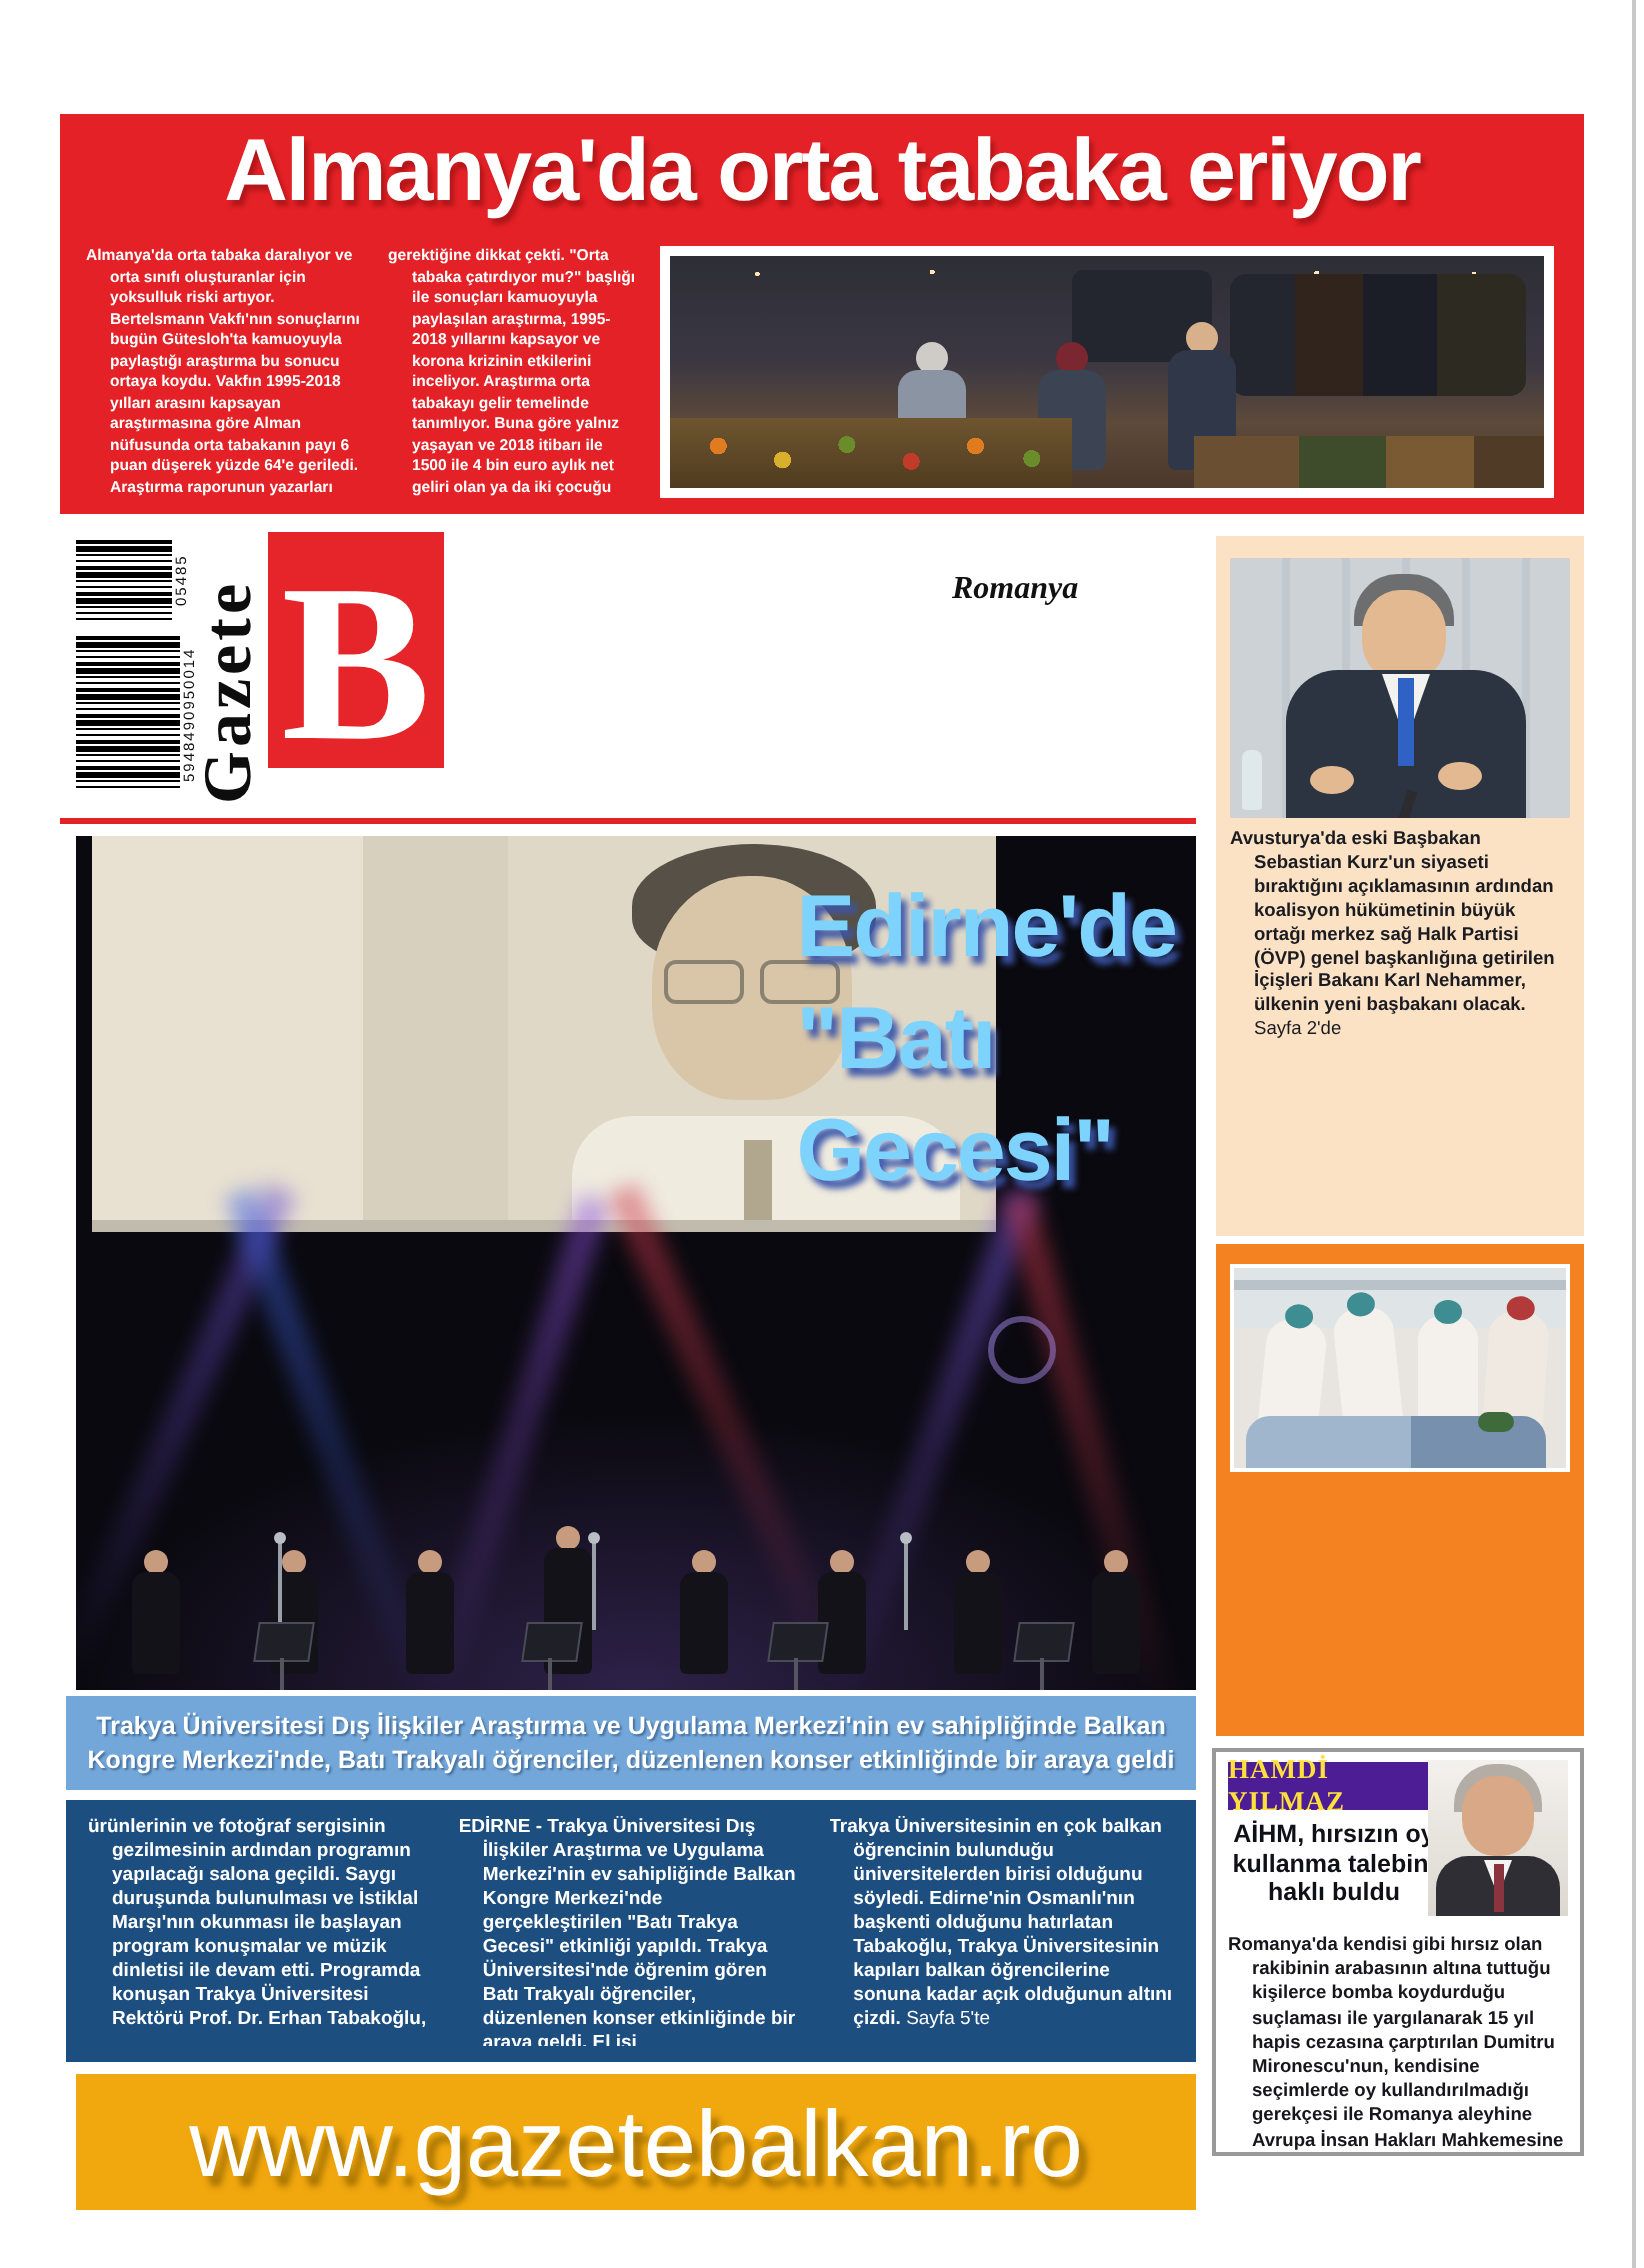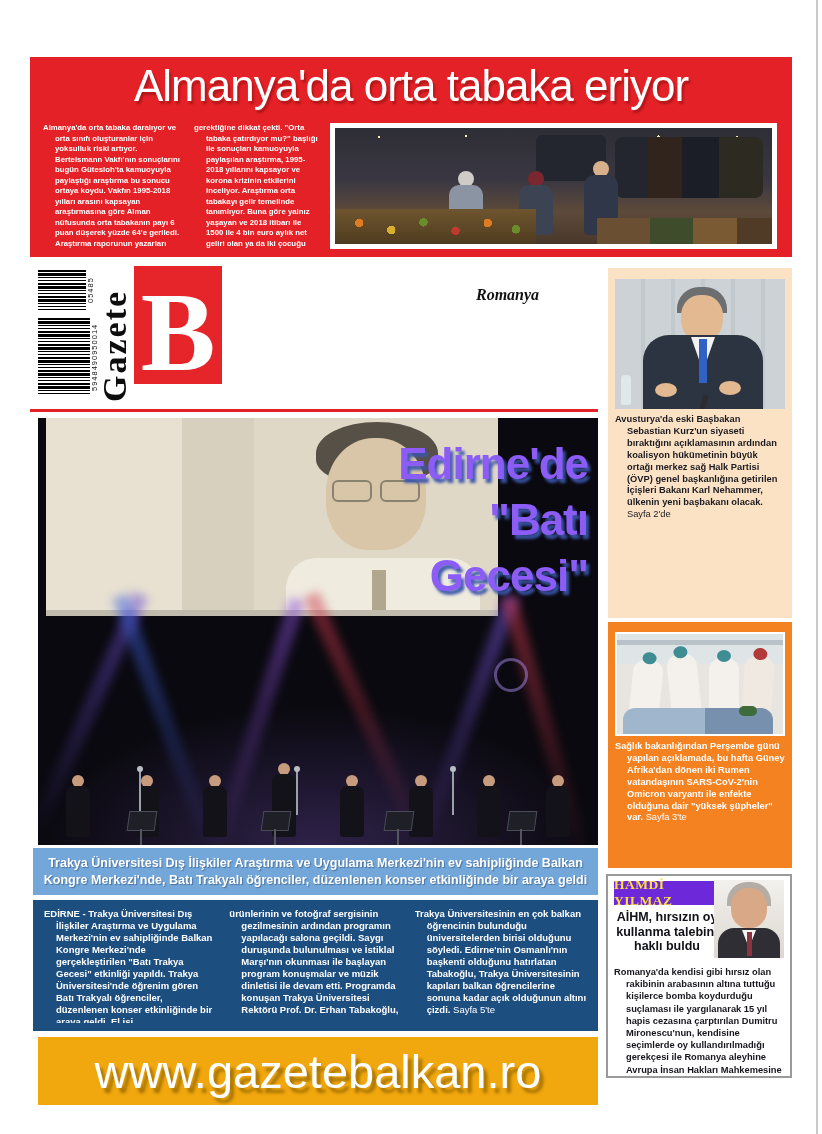--- a/index.html
+++ b/index.html
@@ -3,21 +3,21 @@
 <meta charset="utf-8">
 <style>
   * { margin:0; padding:0; box-sizing:border-box; }
   body { background:#ffffff; }
   .page { position:relative; width:822px; height:1134px; background:#fff; overflow:hidden;
           font-family:"Liberation Sans", sans-serif; }
   .page-edge { position:absolute; right:4px; top:0; bottom:0; width:2px; background:#c9c9c9; }
 
   
   .top-banner { position:absolute; left:30px; top:57px; width:762px; height:200px; background:#e32126; }
-  .banner-headline { color:#fff; font-size:44px; font-weight:400; letter-spacing:-1px; text-align:center;
+  .banner-headline { color:#fff; font-size:44px; font-weight:700; letter-spacing:-1px; text-align:center;
                      margin-top:4px; text-shadow:2px 3px 2px rgba(120,10,10,.45); }
   .banner-body { position:absolute; left:13px; right:15px; top:66px; bottom:8px; display:flex; gap:11px; }
   .bcol { color:#fff; font-weight:700; font-size:7.8px; line-height:10.5px; overflow:hidden; }
   .bcol.c1 { width:140px; }
   .bcol.c2 { width:125px; }
   .hang { padding-left:12px; text-indent:-12px; }
   .pageref { font-weight:400; }
   .banner-photo { flex:1; border:5px solid #fff; position:relative; overflow:hidden;
                   background:linear-gradient(180deg,#2e2e36 0%,#3a3742 45%,#5d4a3a 72%,#49372a 100%); }
   .mk-lights { position:absolute; left:0; top:4px; right:0; height:10px;
@@ -105,21 +105,21 @@
                    background:#141219; border-radius:7px 7px 3px 3px; }
   .person.tall { height:74px; }
   .mic { position:absolute; bottom:30px; width:2px; height:44px; background:#9aa0a8; }
   .mic::before { content:''; position:absolute; top:-5px; left:-2px; width:6px; height:6px; border-radius:50%; background:#b9bec4; }
   .mic.m1 { left:18%; } .mic.m2 { left:46%; } .mic.m3 { left:74%; }
   .stand { position:absolute; bottom:0; width:26px; height:34px; }
   .stand::before { content:''; position:absolute; top:0; left:0; width:26px; height:18px; background:#1f1f28;
                    border:1px solid #4a4a58; transform:skewX(-8deg); }
   .stand::after { content:''; position:absolute; top:18px; left:12px; width:2px; height:16px; background:#55555f; }
   .stand.s1 { left:16%; } .stand.s2 { left:40%; } .stand.s3 { left:62%; } .stand.s4 { left:84%; }
-  .overlay-title { position:absolute; right:10px; top:18px; text-align:right; color:#8b5cf6;
+  .overlay-title { position:absolute; right:10px; top:18px; color:#7dd3fc;
                    font-size:44px; line-height:56px; font-weight:800; letter-spacing:-1px;
                    text-shadow:3px 4px 3px rgba(59,86,170,.95); }
 
   
   .caption-bar { position:absolute; left:33px; top:848px; width:565px; height:47px; background:#73a7d9;
                  color:#fff; font-weight:700; font-size:12.5px; line-height:17px; text-align:center;
                  display:flex; align-items:center; justify-content:center; padding:0 10px;
                  text-shadow:1px 1px 1px rgba(30,60,100,.5); overflow:hidden; }
   .columns-box { position:absolute; left:33px; top:900px; width:565px; height:131px; background:#1d4e80;
                  display:flex; gap:13px; padding:8px 11px; overflow:hidden; }
@@ -161,21 +161,21 @@
   .o-fig.f3 { left:92px; top:24px; }
   .o-fig.f4 { left:126px; top:22px; transform:rotate(4deg); background:#efe9e2; }
   .o-fig.f4::before { background:#b23a3a; }
   .o-bed { position:absolute; left:6px; bottom:0; width:150px; height:26px; border-radius:12px 12px 0 0;
            background:linear-gradient(90deg,#9fb6cc 0 55%,#7790ad 55% 100%); }
   .o-shoe { position:absolute; right:26px; bottom:18px; width:18px; height:10px; border-radius:5px; background:#3f6b3a; }
 
   .columnist-box { position:absolute; left:606px; top:874px; width:186px; height:204px; background:#fff;
                    border:2px solid #9a9a9a; padding:5px 6px; overflow:hidden; }
   .col-head { position:relative; height:80px; }
-  .name-box { width:104px; height:24px; background:#6d28d9; display:flex; align-items:center; justify-content:center; }
+  .name-box { width:104px; height:24px; background:#4c1d95; display:flex; align-items:center; justify-content:center; }
   .name-box span { font-family:"Liberation Serif", serif; font-weight:900; font-size:13.5px; letter-spacing:.5px; color:#ffdf3d; }
   .col-title { width:106px; margin-top:5px; font-size:12.5px; line-height:14.5px; font-weight:800;
                text-align:center; color:#101018; }
   .c-photo { position:absolute; right:0; top:-1px; width:70px; height:78px;
              background:linear-gradient(180deg,#f3f1ed,#dcd7d0); overflow:hidden; }
   .c-hair { position:absolute; left:13px; top:2px; width:44px; height:24px; border-radius:20px 20px 0 0; background:#b3ada5; }
   .c-face { position:absolute; left:17px; top:8px; width:36px; height:40px; border-radius:45%; background:#d9a886; }
   .c-body { position:absolute; left:4px; top:48px; width:62px; height:30px; border-radius:16px 16px 0 0; background:#2e2e34; }
   .c-shirt { position:absolute; left:28px; top:50px; width:14px; height:18px; background:#f4f4f2;
              clip-path:polygon(0 0, 100% 0, 50% 100%); }
@@ -274,22 +274,22 @@
     <div class="overlay-title">
       <div>Edirne'de</div>
       <div>"Batı</div>
       <div>Gecesi"</div>
     </div>
   </section>
 
   <div class="caption-bar">Trakya Üniversitesi Dış İlişkiler Araştırma ve Uygulama Merkezi'nin ev sahipliğinde Balkan Kongre Merkezi'nde, Batı Trakyalı öğrenciler, düzenlenen konser etkinliğinde bir araya geldi</div>
 
   <section class="columns-box">
+    <p class="ncol hang">ürünlerinin ve fotoğraf sergisinin gezilmesinin ardından programın yapılacağı salona geçildi. Saygı duruşunda bulunulması ve İstiklal Marşı'nın okunması ile başlayan program konuşmalar ve müzik dinletisi ile devam etti. Programda konuşan Trakya Üniversitesi Rektörü Prof. Dr. Erhan Tabakoğlu,</p>
     <p class="ncol hang"><b>EDİRNE - </b><span>Trakya Üniversitesi Dış İlişkiler Araştırma ve Uygulama Merkezi'nin ev sahipliğinde Balkan Kongre Merkezi'nde gerçekleştirilen "Batı Trakya Gecesi" etkinliği yapıldı. Trakya Üniversitesi'nde öğrenim gören Batı Trakyalı öğrenciler, düzenlenen konser etkinliğinde bir araya geldi. El işi</span></p>
-    <p class="ncol hang">ürünlerinin ve fotoğraf sergisinin gezilmesinin ardından programın yapılacağı salona geçildi. Saygı duruşunda bulunulması ve İstiklal Marşı'nın okunması ile başlayan program konuşmalar ve müzik dinletisi ile devam etti. Programda konuşan Trakya Üniversitesi Rektörü Prof. Dr. Erhan Tabakoğlu,</p>
     <p class="ncol hang"><span>Trakya Üniversitesinin en çok balkan öğrencinin bulunduğu üniversitelerden birisi olduğunu söyledi. Edirne'nin Osmanlı'nın başkenti olduğunu hatırlatan Tabakoğlu, Trakya Üniversitesinin kapıları balkan öğrencilerine sonuna kadar açık olduğunun altını çizdi.</span> <b class="pageref">Sayfa 5'te</b></p>
   </section>
 
   <div class="footer-banner">
     <span>www.gazetebalkan.ro</span>
   </div>
 
   <aside class="austria-box">
     <figure class="a-photo">
       <div class="a-hair"></div>
@@ -308,21 +308,20 @@
   <aside class="omicron-box">
     <figure class="o-photo">
       <div class="o-rail"></div>
       <div class="o-fig f1"></div>
       <div class="o-fig f2"></div>
       <div class="o-fig f3"></div>
       <div class="o-fig f4"></div>
       <div class="o-bed"></div>
       <div class="o-shoe"></div>
     </figure>
-    <p class="rbody hang" style="color:#fff"><span>Sağlık bakanlığından Perşembe günü yapılan açıklamada, bu hafta Güney Afrika'dan dönen iki Rumen vatandaşının SARS-CoV-2'nin Omicron varyantı ile enfekte olduğuna dair "yüksek şüpheler" var.</span> <b class="pageref">Sayfa 3'te</b></p>
   </aside>
 
   <aside class="columnist-box">
     <div class="col-head">
       <div class="name-box">
         <span>HAMDİ YILMAZ</span>
       </div>
       <h3 class="col-title">AİHM, hırsızın oy kullanma talebini haklı buldu</h3>
       <figure class="c-photo">
         <div class="c-hair"></div>

